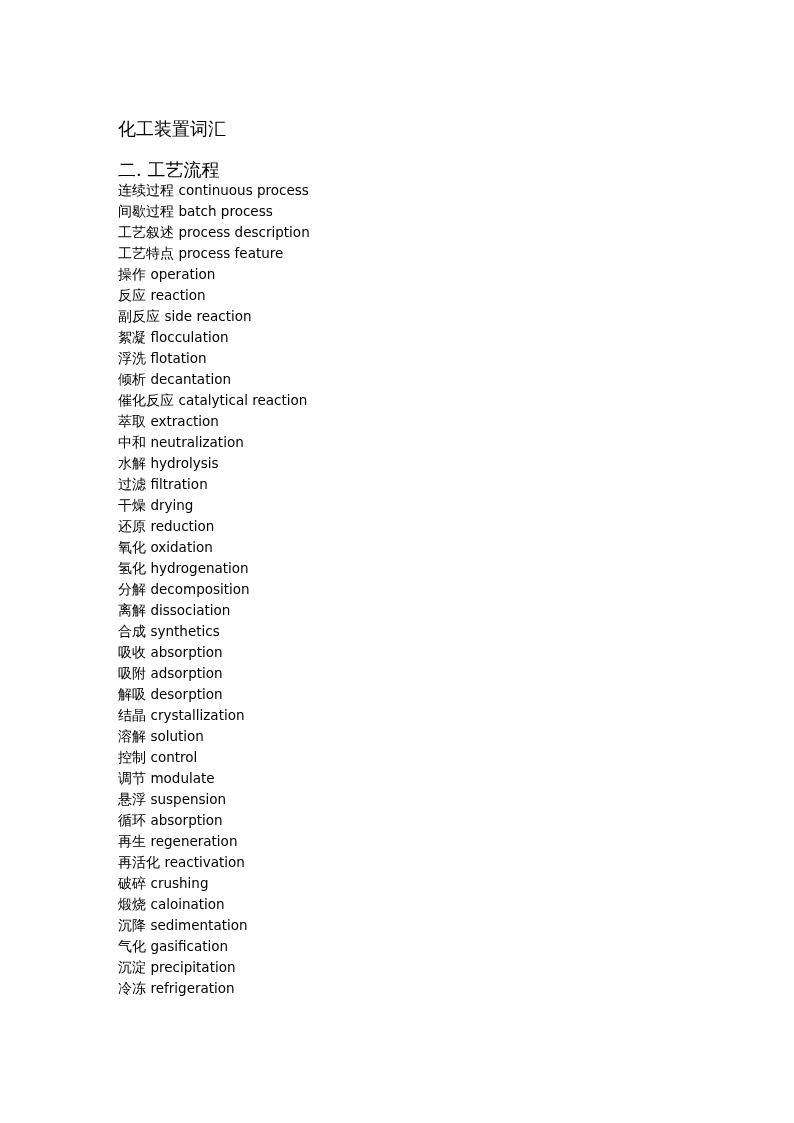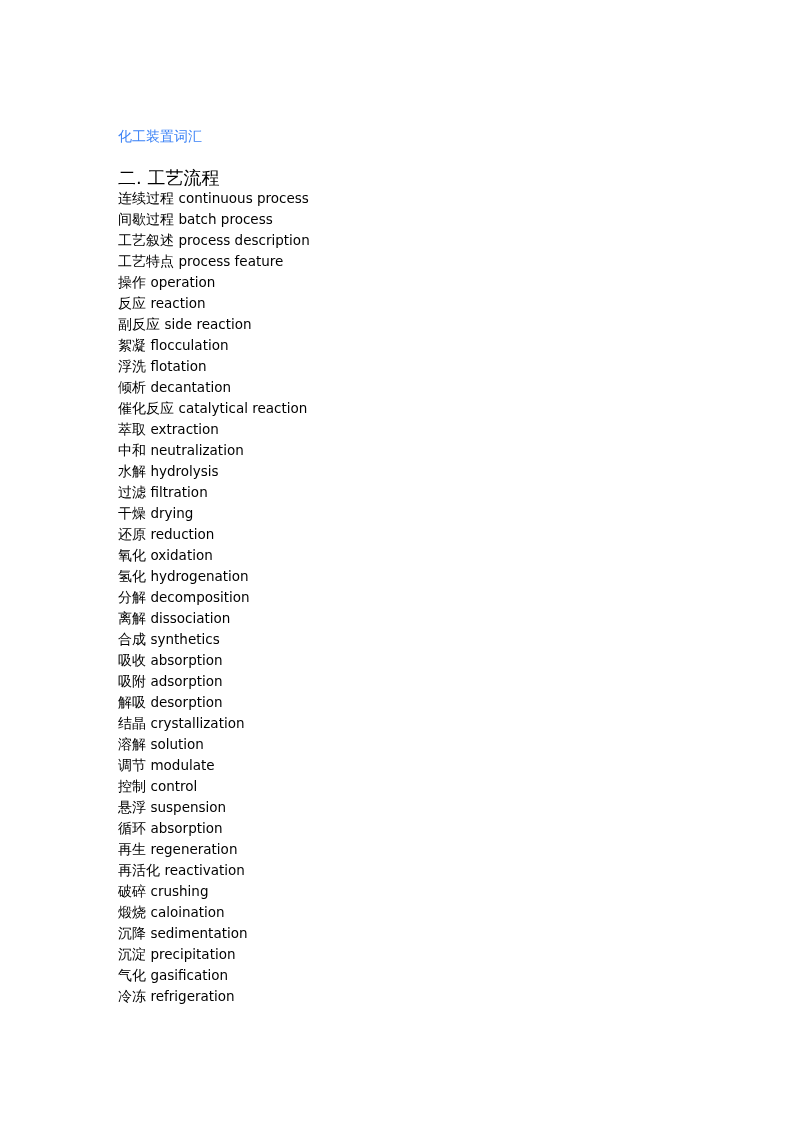--- a/index.html
+++ b/index.html
@@ -26,25 +26,24 @@
   }
 
   .content {
     position: absolute;
     left: 118px;
     top: 118px;
     width: 600px;
   }
 
   .doc-title {
-    font-size: 14px;
+    font-size: 18px;
     line-height: 21px;
-    color: #3b82f6;
+    color: #000000;
     white-space: nowrap;
-    margin-top: 8px;
   }
 
   .spacer {
     height: 20px;
   }
 
   .section-heading {
     font-size: 18px;
     line-height: 21px;
     color: #000000;
@@ -110,28 +109,28 @@
         <li class="entry"><span class="term-zh">氧化</span> <span class="term-en">oxidation</span></li>
         <li class="entry"><span class="term-zh">氢化</span> <span class="term-en">hydrogenation</span></li>
         <li class="entry"><span class="term-zh">分解</span> <span class="term-en">decomposition</span></li>
         <li class="entry"><span class="term-zh">离解</span> <span class="term-en">dissociation</span></li>
         <li class="entry"><span class="term-zh">合成</span> <span class="term-en">synthetics</span></li>
         <li class="entry"><span class="term-zh">吸收</span> <span class="term-en">absorption</span></li>
         <li class="entry"><span class="term-zh">吸附</span> <span class="term-en">adsorption</span></li>
         <li class="entry"><span class="term-zh">解吸</span> <span class="term-en">desorption</span></li>
         <li class="entry"><span class="term-zh">结晶</span> <span class="term-en">crystallization</span></li>
         <li class="entry"><span class="term-zh">溶解</span> <span class="term-en">solution</span></li>
+        <li class="entry"><span class="term-zh">控制</span> <span class="term-en">control</span></li>
         <li class="entry"><span class="term-zh">调节</span> <span class="term-en">modulate</span></li>
-        <li class="entry"><span class="term-zh">控制</span> <span class="term-en">control</span></li>
         <li class="entry"><span class="term-zh">悬浮</span> <span class="term-en">suspension</span></li>
         <li class="entry"><span class="term-zh">循环</span> <span class="term-en">absorption</span></li>
         <li class="entry"><span class="term-zh">再生</span> <span class="term-en">regeneration</span></li>
         <li class="entry"><span class="term-zh">再活化</span> <span class="term-en">reactivation</span></li>
         <li class="entry"><span class="term-zh">破碎</span> <span class="term-en">crushing</span></li>
         <li class="entry"><span class="term-zh">煅烧</span> <span class="term-en">caloination</span></li>
         <li class="entry"><span class="term-zh">沉降</span> <span class="term-en">sedimentation</span></li>
+        <li class="entry"><span class="term-zh">气化</span> <span class="term-en">gasification</span></li>
         <li class="entry"><span class="term-zh">沉淀</span> <span class="term-en">precipitation</span></li>
-        <li class="entry"><span class="term-zh">气化</span> <span class="term-en">gasification</span></li>
         <li class="entry"><span class="term-zh">冷冻</span> <span class="term-en">refrigeration</span></li>
       </ul>
 
   </div>
 </div>
 
 </body></html>

